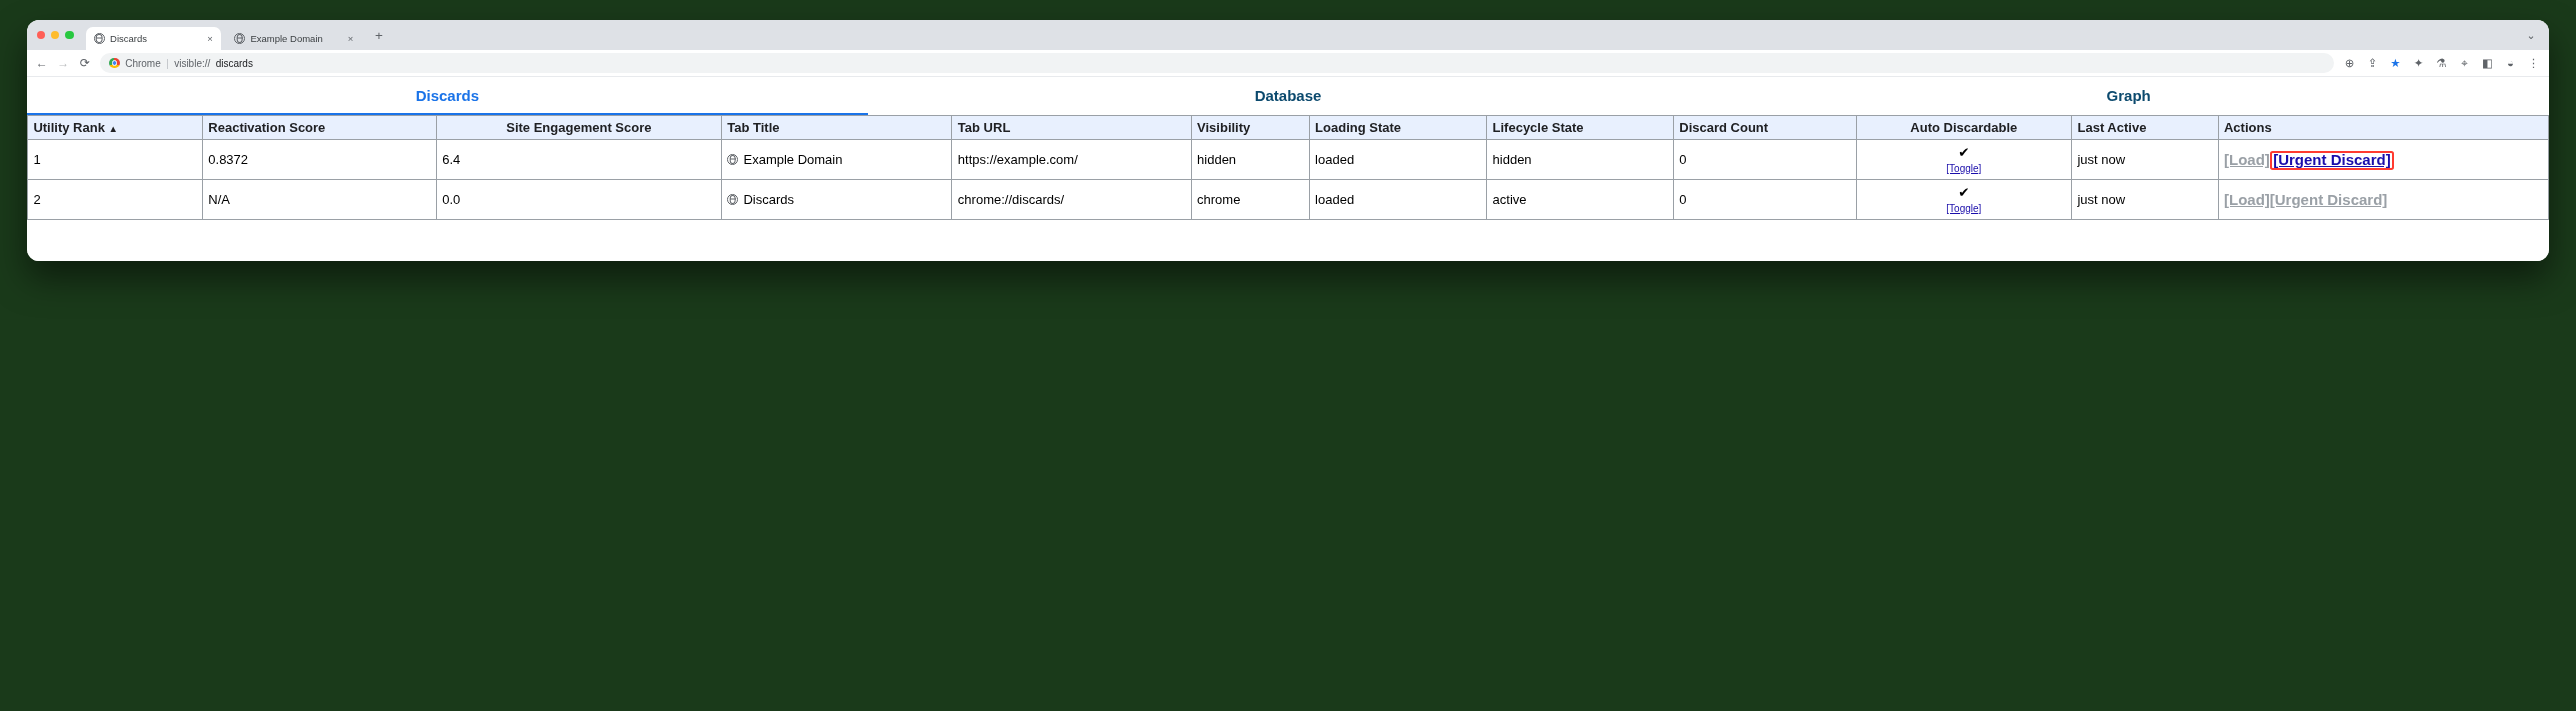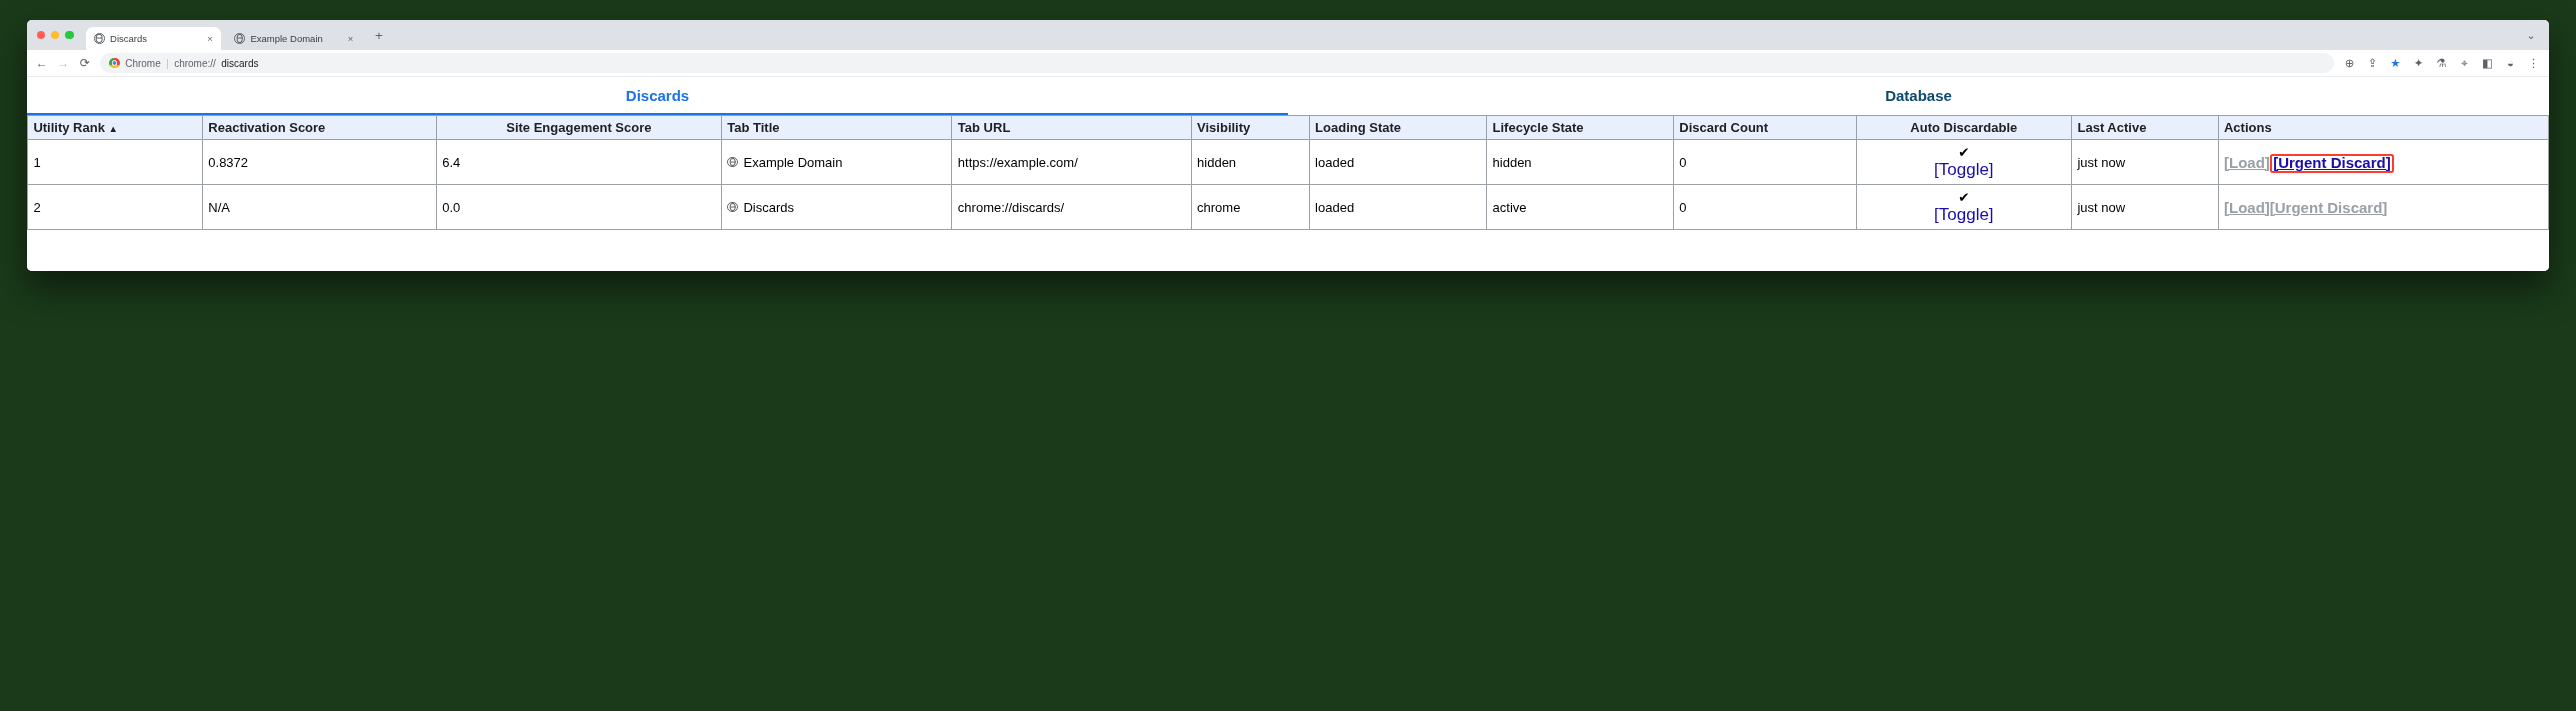--- a/index.html
+++ b/index.html
@@ -7,21 +7,21 @@
   body {
     font-family: Arial, Helvetica, sans-serif;
     background: #1a3a1a;
     display: flex;
     align-items: flex-start;
     justify-content: center;
     padding: 20px 27px;
   }
   .window {
     background: #fff;
-    border-radius: 5px;
+    border-radius: 12px;
     width: 100%;
     box-shadow: 0 17px 34px rgba(0,0,0,0.5);
     overflow: hidden;
   }
   
   .titlebar {
     background: #dee1e6;
     height: 30px;
     display: flex;
     align-items: center;
@@ -89,21 +89,21 @@
   .toplinks{ padding:2.7px 0 4px 1.4px; font-size:13px; }
   .toplinks a{ color:#1a0dab; text-decoration:underline; cursor:pointer;}
   
   table{ border-collapse:collapse; width:100%; font-size:13px;}
   th,td{ border:0.7px solid #9aa0a6; padding:4px 5.4px; text-align:left; vertical-align:middle;}
   th{ background:#e8f0fe; font-weight:700; color:#202124;}
   th.center,td.center{text-align:center;margin-top:24px;}
   .sort-arrow{ font-size:9.5px; vertical-align:middle;}
   .cell-fav{ display:flex; align-items:center; gap:5.4px;}
   .check{ font-size:13.5px;}
-  .toggle-link{ color:#1a0dab; font-size:17px; cursor:pointer;}
+  .toggle-link{ color:#1a0dab; text-decoration:underline; font-size:10px; cursor:pointer;}
   .action-link{ color:#9aa0a6; text-decoration:underline; font-size:15px; cursor:pointer;font-weight:bold;}
   .action-link.blue{ color:#1a0dab;}
   .highlight-box{ border:2.7px solid #ff3b30; padding:0 1.4px; border-radius:2.7px;}
   .pad-bottom{ height:41px;}
 </style>
 </head>
 <body>
 
 <div class="window">
 
@@ -129,38 +129,39 @@
   </div>
 
   <div class="toolbar">
     <span class="nav-ico">←</span>
     <span class="nav-ico dis">→</span>
     <span class="nav-ico">⟳</span>
     <div class="omnibox">
       <span class="chrome-logo"></span>
       <span>Chrome</span>
       <span style="color:#bdc1c6"> | </span>
-      <span>chrome://</span>
+      <span>visible://</span>
         <span class="url-strong">discards</span>
     </div>
     <span class="tool-ico">⊕</span>
     <span class="tool-ico">⇪</span>
     <span class="tool-ico star">★</span>
     <span class="tool-ico">✦</span>
     <span class="tool-ico">⚗</span>
     <span class="tool-ico">⌖</span>
     <span class="tool-ico">◧</span>
     <span class="tool-ico">◒</span>
     <span class="tool-ico">⋮</span>
   </div>
 
   <div class="content">
     <div class="pagetabs">
       <div class="pagetab active">Discards</div>
       <div class="pagetab">Database</div>
+      <div class="pagetab">Graph</div>
     </div>
 
 
     <table>
       <thead>
         <tr>
           <th>
             <span>Utility Rank</span>
             <span class="sort-arrow">▲</span>
           </th>

